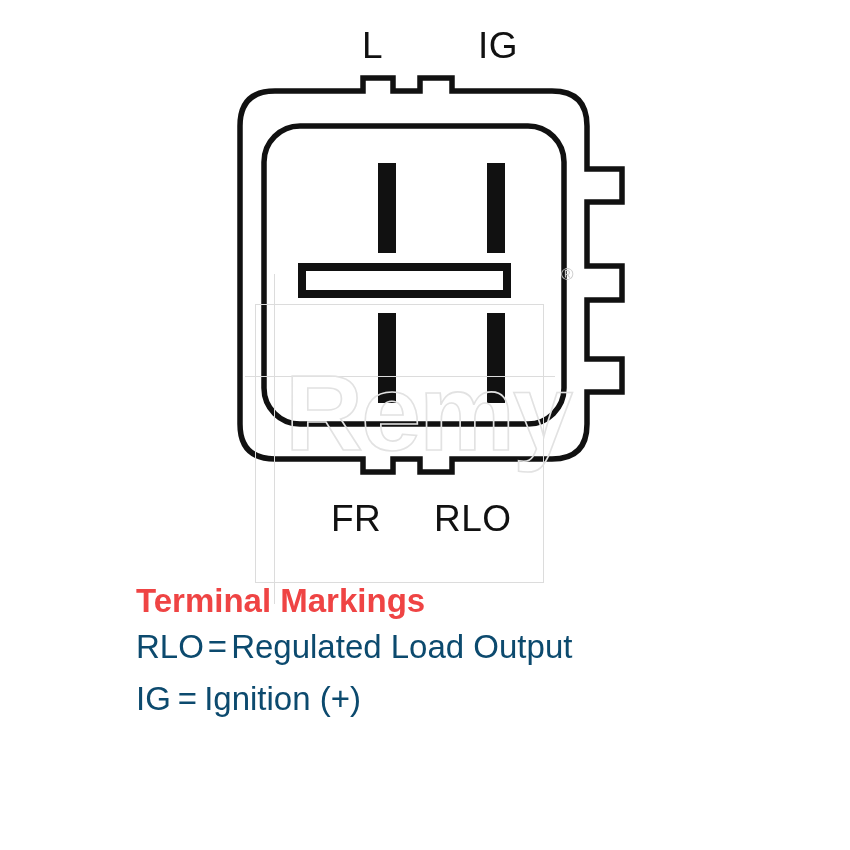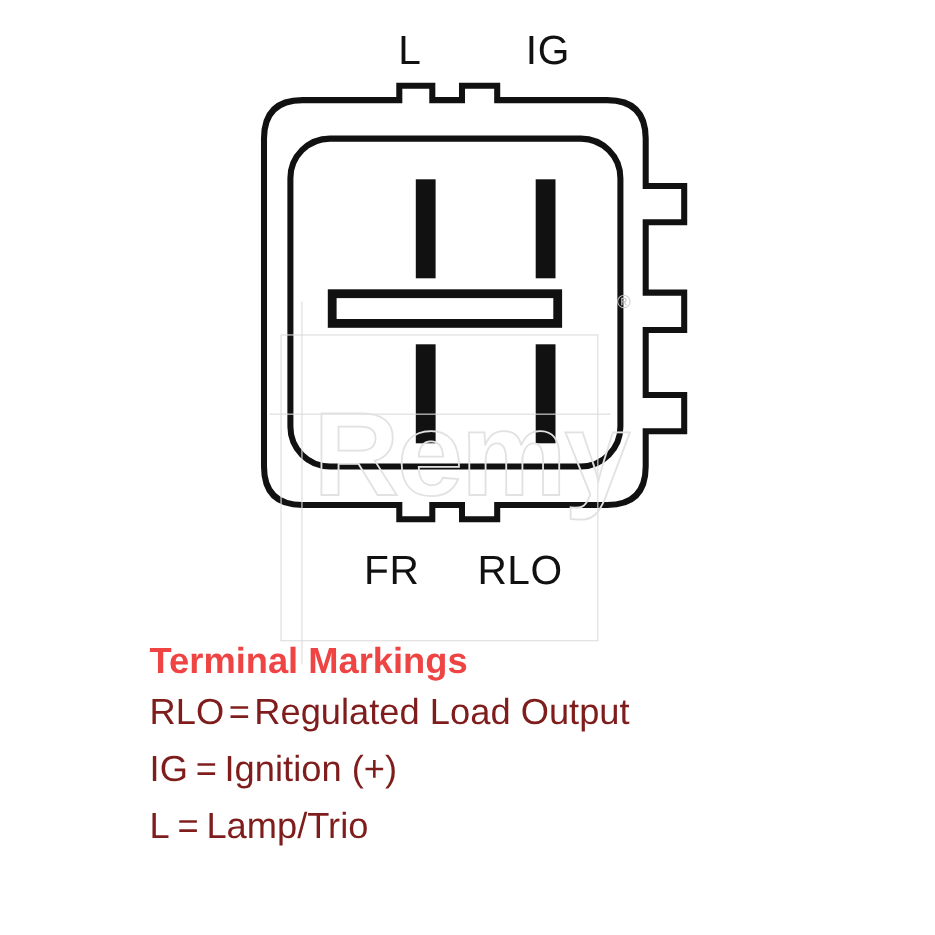--- a/index.html
+++ b/index.html
@@ -115,21 +115,21 @@
     font-size: 33px;
     font-weight: 700;
     color: #ef4444;
     line-height: 41px;
     white-space: nowrap;
   }
   .legend-row {
     font-family: "Liberation Sans", sans-serif;
     font-size: 33px;
     font-weight: 400;
-    color: #7f1d1d;
+    color: #0c4a6e;
     line-height: 52px;
     white-space: nowrap;
   }
   .legend-term { display: inline; }
   .legend-eq   { display: inline; padding: 0 7px; }
   .legend-desc { display: inline; }
   #legend-row-rlo .legend-eq { padding: 0 4px; }
 </style>
 </head>
 <body>
@@ -222,19 +222,16 @@
 
     <div class="legend-row" id="legend-row-rlo">
       <span class="legend-term">RLO</span><span class="legend-eq">=</span><span class="legend-desc">Regulated  Load Output</span>
     </div>
 
 
     <div class="legend-row" id="legend-row-ig">
       <span class="legend-term">IG</span><span class="legend-eq">=</span><span class="legend-desc">Ignition (+)</span>
     </div>
 
-    <div class="legend-row" id="legend-row-l">
-      <span class="legend-term">L</span><span class="legend-eq">=</span><span class="legend-desc">Lamp/Trio</span>
-    </div>
 
   </div>
 
 </div>
 
 </body></html>

